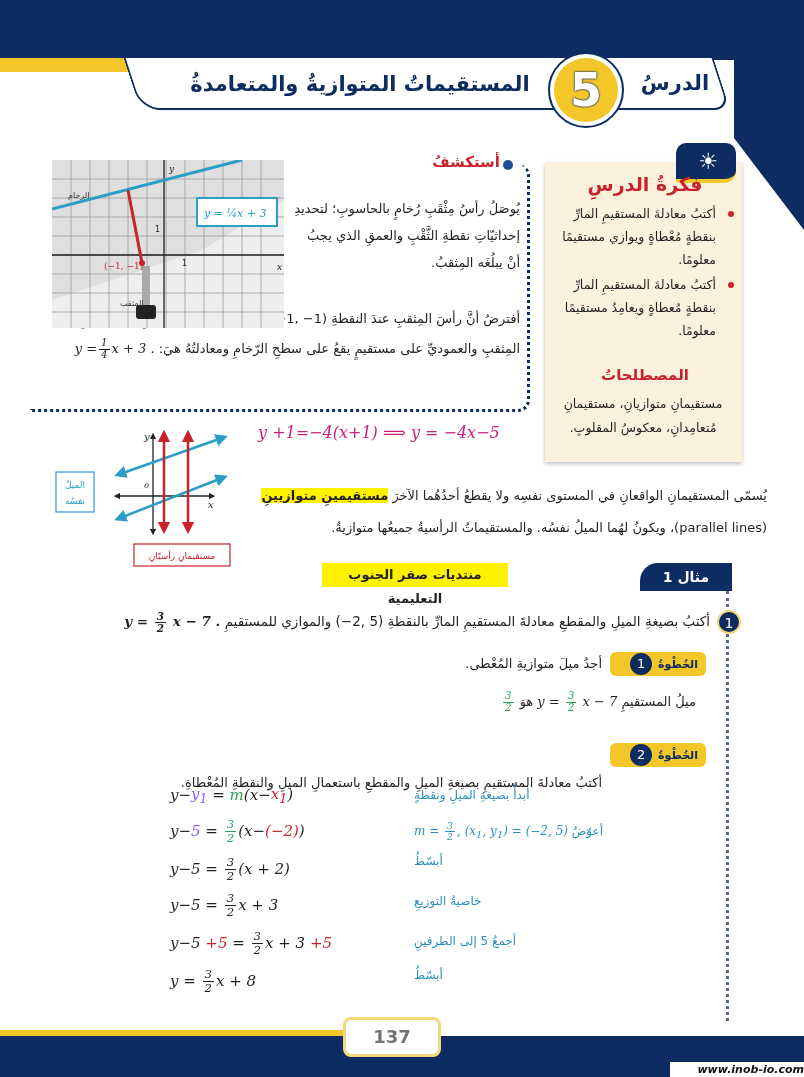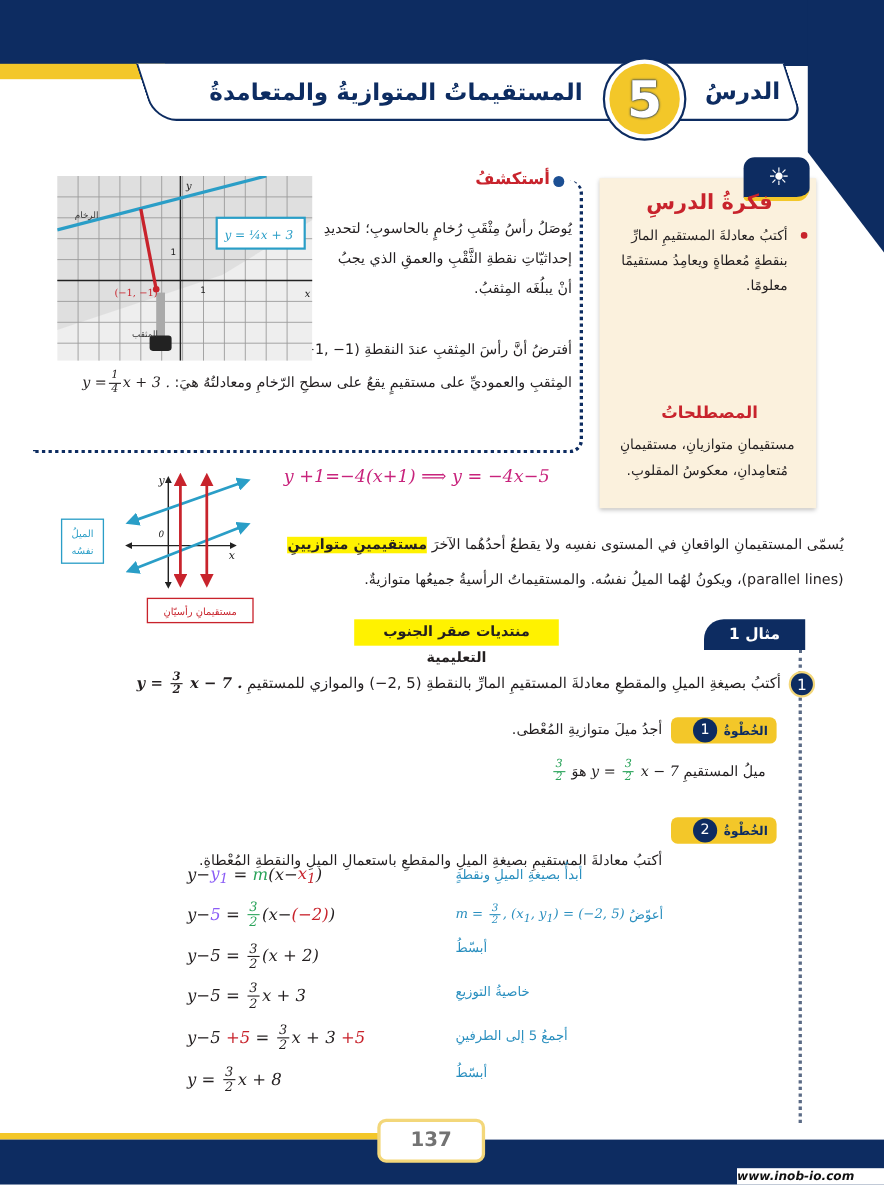--- a/index.html
+++ b/index.html
@@ -90,39 +90,40 @@
   .eq { left: 170px; width: 260px; justify-content: flex-start; font-size: 15px; }
   .reason { right: 130px; width: 260px; justify-content: flex-end; font-size: 12px; color: #2a8fbf; direction: rtl; }
   .c-blue { color: #8b5cf6; } .c-green { color: #2aa35a; } .c-red { color: #c8232c; }
 
   
   .footer-band { left: 0; top: 1036px; width: 804px; height: 41px; background: #0d2c61; }
   .footer-yellow { left: 0; top: 1030px; width: 352px; height: 6px; background: #f3c729; }
   .page-num { left: 343px; top: 1017px; width: 98px; height: 40px; background: #fff; border: 3px solid #f3d77a;
     border-radius: 8px; font-size: 18px; font-weight: bold; color: #737373; text-align: center; line-height: 34px; }
   .site { left: 670px; top: 1062px; width: 134px; height: 15px; background: #fff; font-size: 11px; font-weight: bold;
-    font-style: italic; color: #111; text-align: left; line-height: 15px; }
+    font-style: italic; color: #111; text-align: right; line-height: 15px; }
 </style>
 </head>
 <body>
 
 <div class="abs top-band"></div>
 <div class="abs top-band-right"></div>
 <div class="abs yellow-strip"></div>
 <div class="abs title-bar"></div>
 <div class="abs title-text rtl">المستقيماتُ المتوازيةُ والمتعامدةُ</div>
 <div class="abs lesson-word rtl">الدرسُ</div>
 <div class="abs lesson-num-ring"></div>
 <div class="abs lesson-num">5</div>
 
 <div class="abs idea-box"></div>
 <div class="abs idea-tab"></div>
 <div class="abs bulb">☀</div>
 <div class="abs idea-title rtl">فكرةُ الدرسِ</div>
 <ul class="abs idea-list rtl">
+  <li><span class="dot"></span><span>أكتبُ معادلةَ المستقيمِ المارِّ بنقطةٍ مُعْطاةٍ ويوازي مستقيمًا معلومًا.</span></li>
   <li><span class="dot"></span><span>أكتبُ معادلةَ المستقيمِ المارِّ بنقطةٍ مُعطاةٍ ويعامِدُ مستقيمًا معلومًا.</span></li>
 </ul>
 <div class="abs terms-title rtl">المصطلحاتُ</div>
 <div class="abs terms-text rtl">مستقيمانِ متوازيانِ، مستقيمانِ مُتعامِدانِ، معكوسُ المقلوبِ.</div>
 
 <div class="abs explore-border"></div>
 <div class="abs explore-dot"></div>
 <div class="abs explore-title rtl">أستكشفُ</div>
 <div class="abs explore-p1 rtl">يُوصَلُ رأسُ مِثْقَبِ رُخامٍ بالحاسوبِ؛ لتحديدِ إحداثيّاتِ نقطةِ الثَّقْبِ والعمقِ الذي يجبُ أنْ يبلُغَه المِثقبُ.</div>
 <div class="abs explore-p2 rtl">

